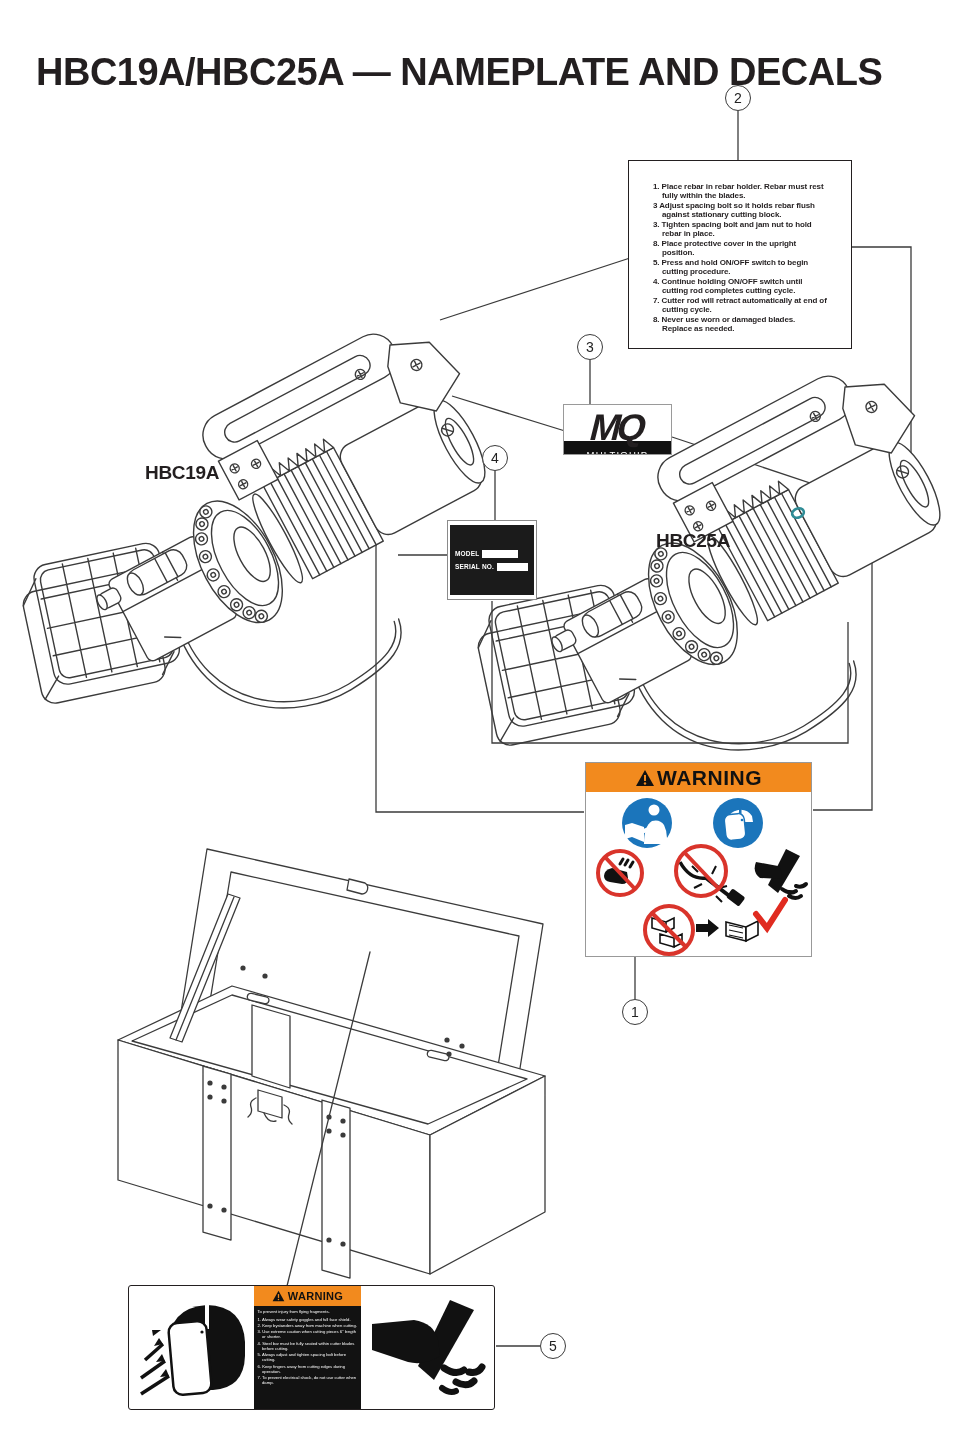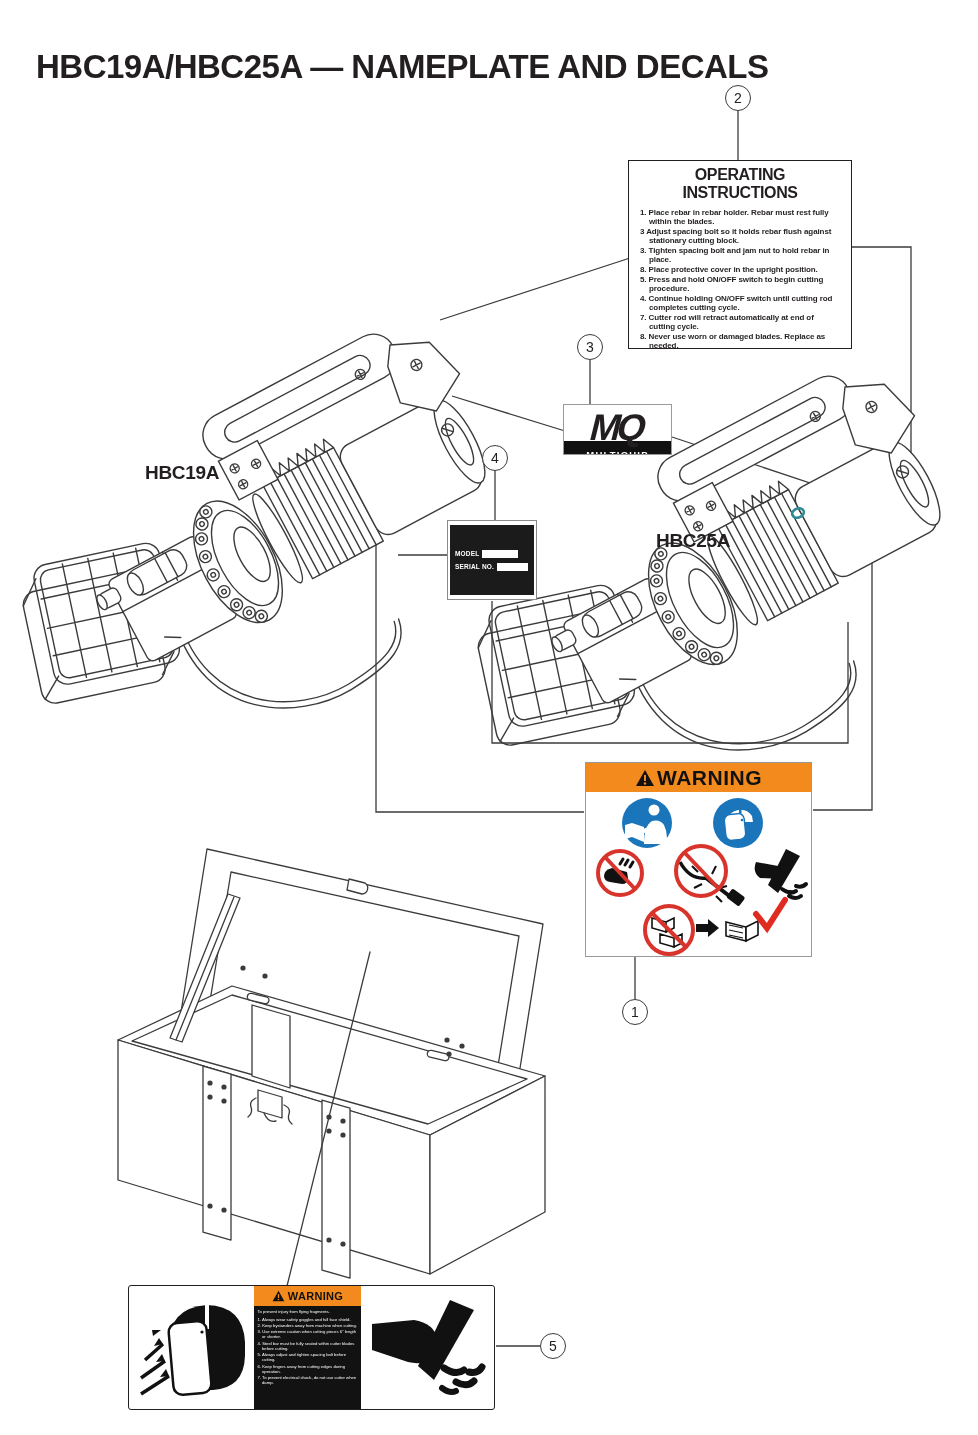--- a/index.html
+++ b/index.html
@@ -1,44 +1,44 @@
 <!DOCTYPE html>
 <html><head>
 <meta charset="utf-8">
 <style>
   html,body{margin:0;padding:0;background:#fff;}
   #page{position:relative;width:978px;height:1435px;background:#fff;overflow:hidden;
         font-family:"Liberation Sans",sans-serif;color:#231f20;}
   #art{position:absolute;left:0;top:0;}
 
-  .page-title{position:absolute;left:36px;top:26px;font-size:33px;font-weight:800;
+  .page-title{position:absolute;left:36px;top:26px;font-size:38px;font-weight:800;
               letter-spacing:-0.5px;color:#231f20;white-space:nowrap;}
 
   .callout{position:absolute;width:26px;height:26px;border:1.5px solid #3b3b3b;border-radius:50%;
            background:#fff;display:flex;align-items:center;justify-content:center;
            font-size:14px;color:#222;box-sizing:border-box;}
 
   .machine-label{position:absolute;font-size:19px;font-weight:800;letter-spacing:-0.3px;}
 
   
   .op-box{position:absolute;left:628px;top:160px;width:224px;height:189px;background:#fff;
           border:1.8px solid #231f20;box-sizing:border-box;padding:4px 7px 2px 7px;overflow:hidden;}
   .op-title{text-align:center;font-size:16px;font-weight:800;letter-spacing:-0.4px;margin:1px 0 6px 0;}
-  .op-list{margin:4px;padding:0;list-style:none;font-size:8px;font-weight:700;line-height:1.16;
+  .op-list{margin:17px;padding:0;list-style:none;font-size:8px;font-weight:700;line-height:1.16;
            letter-spacing:-0.1px;}
   .op-list li{padding-left:9px;text-indent:-9px;margin-bottom:0.5px;}
 
   
   .mq-box{position:absolute;left:563px;top:404px;width:109px;height:51px;background:#fff;
           border:1px solid #9a9a9a;box-sizing:border-box;overflow:hidden;}
   .mq-mono{height:36px;display:flex;align-items:flex-end;justify-content:center;}
   .mq-mono span{display:inline-block;font-size:37px;font-weight:800;letter-spacing:-4px;
                 transform:skewX(-14deg) translateY(5px);line-height:1;}
   .mq-bar{height:27px;background:#111;color:#fff;display:flex;align-items:center;justify-content:center;
-          font-size:9.5px;font-weight:700;letter-spacing:1.2px;}
+          font-size:9.5px;font-weight:400;letter-spacing:1.2px;}
 
   
   .plate{position:absolute;left:447px;top:520px;width:90px;height:80px;background:#fff;
          border:1px solid #8a8a8a;box-sizing:border-box;padding:4px 2px;}
   .plate-inner{background:#1b1b1b;height:100%;display:flex;flex-direction:column;
                justify-content:center;gap:5px;padding-left:5px;box-sizing:border-box;}
   .plate-row{display:flex;align-items:center;gap:3px;}
   .plate-row .lbl{color:#fff;font-size:6.5px;font-weight:700;letter-spacing:0.2px;white-space:nowrap;}
   .plate-row .field{background:#fff;height:8px;}
   .field-model{width:36px;} .field-serial{width:31px;}
@@ -211,21 +211,20 @@
   <div class="machine-label" style="left:145px;top:462px;">HBC19A</div>
   <div class="machine-label" style="left:611px;top:530px;margin-left:45px;">HBC25A</div>
 
   <div class="callout" style="left:725px;top:85px;">2</div>
   <div class="callout" style="left:577px;top:334px;">3</div>
   <div class="callout" style="left:482px;top:445px;">4</div>
   <div class="callout" style="left:622px;top:999px;">1</div>
   <div class="callout" style="left:540px;top:1333px;">5</div>
 
   <div class="op-box">
-    <div class="op-title">OPERATING INSTRUCTIONS</div>
     <ol class="op-list">
       <li>1. Place rebar in rebar holder. Rebar must rest fully within the blades.</li>
       <li>3  Adjust spacing bolt so it holds rebar flush against stationary cutting block.</li>
       <li>3. Tighten spacing bolt and jam nut to hold rebar in place.</li>
       <li>8. Place protective cover in the upright position.</li>
       <li>5. Press and hold ON/OFF switch to begin cutting procedure.</li>
       <li>4. Continue holding ON/OFF switch until cutting rod completes cutting cycle.</li>
       <li>7. Cutter rod will retract automatically at end of cutting cycle.</li>
       <li>8. Never use worn or damaged blades. Replace as needed.</li>
 

